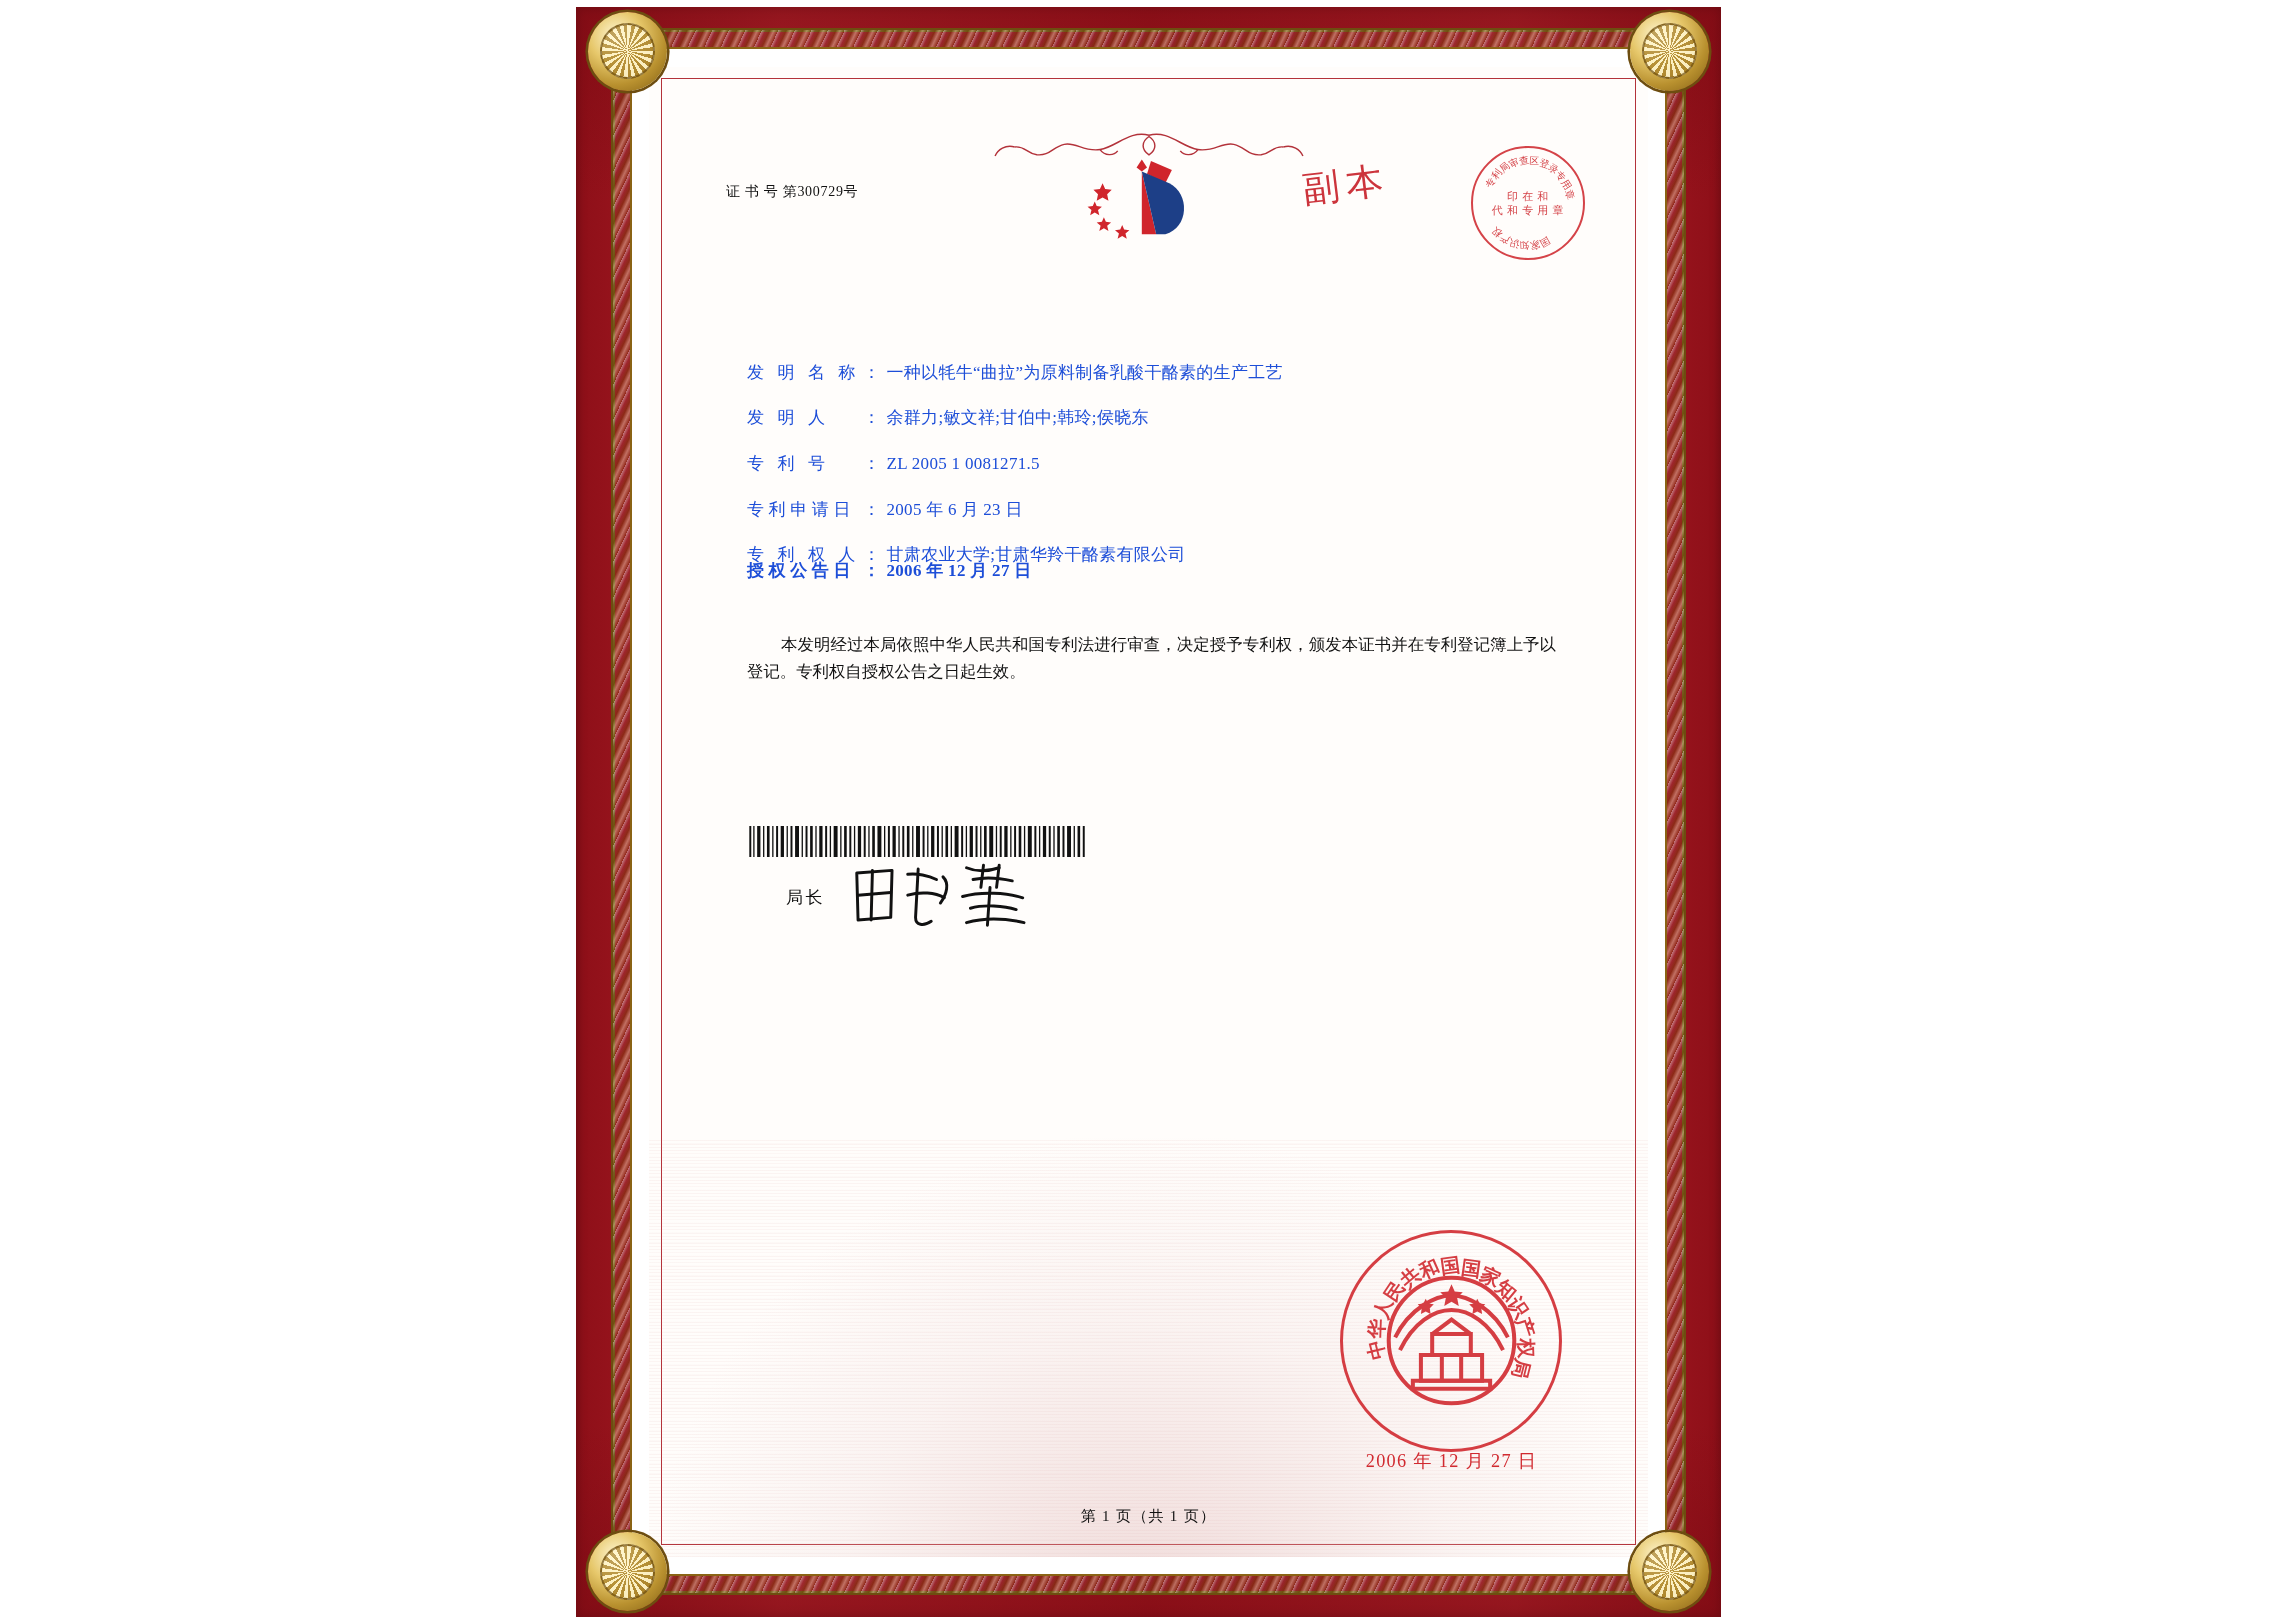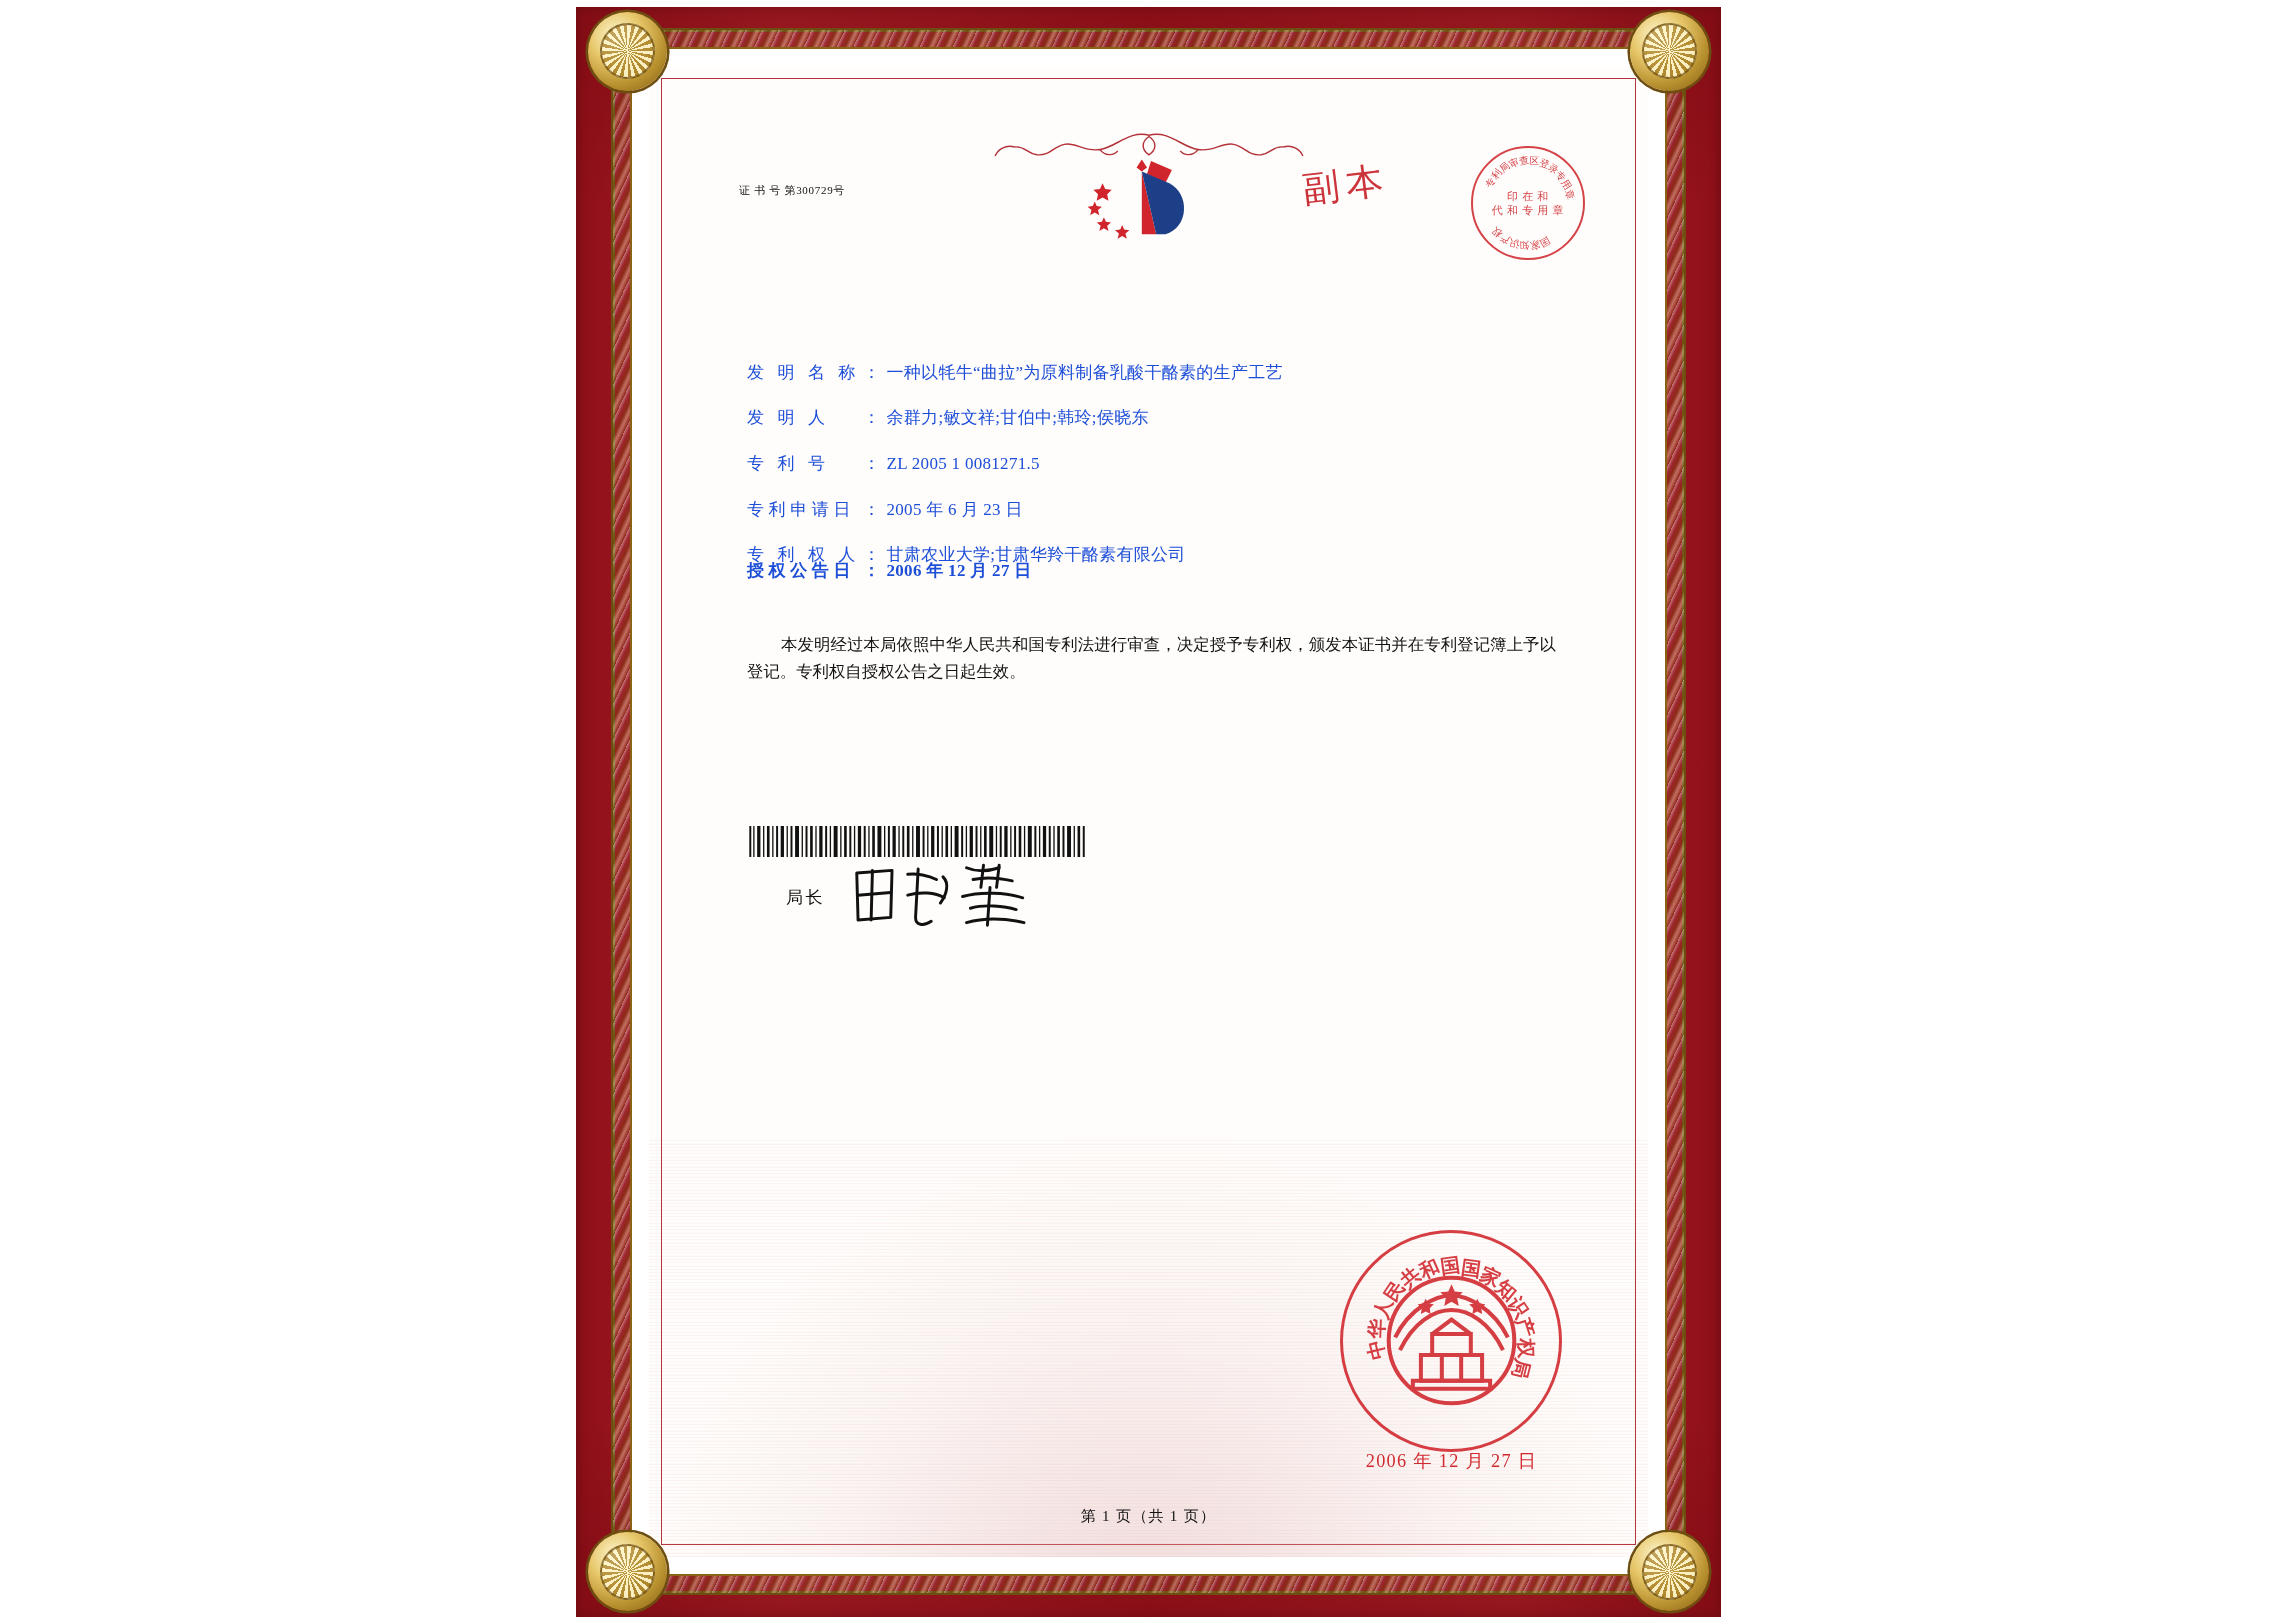--- a/index.html
+++ b/index.html
@@ -138,25 +138,24 @@
     position: absolute;
     inset: 0;
     z-index: 6;
   }
 
   
   .cert-no {
     position: absolute;
     left: 77px;
     top: 116px;
-    font-size: 11px;
+    font-size: 14px;
     color: #111;
     letter-spacing: 0.7px;
     font-family: "Liberation Serif", "DejaVu Serif", serif;
-    margin-left: 13px;
   }
 
   
   .logo {
     position: absolute;
     left: 50%;
     transform: translateX(-50%);
     top: 90px;
     width: 151px;
     height: 85px;

